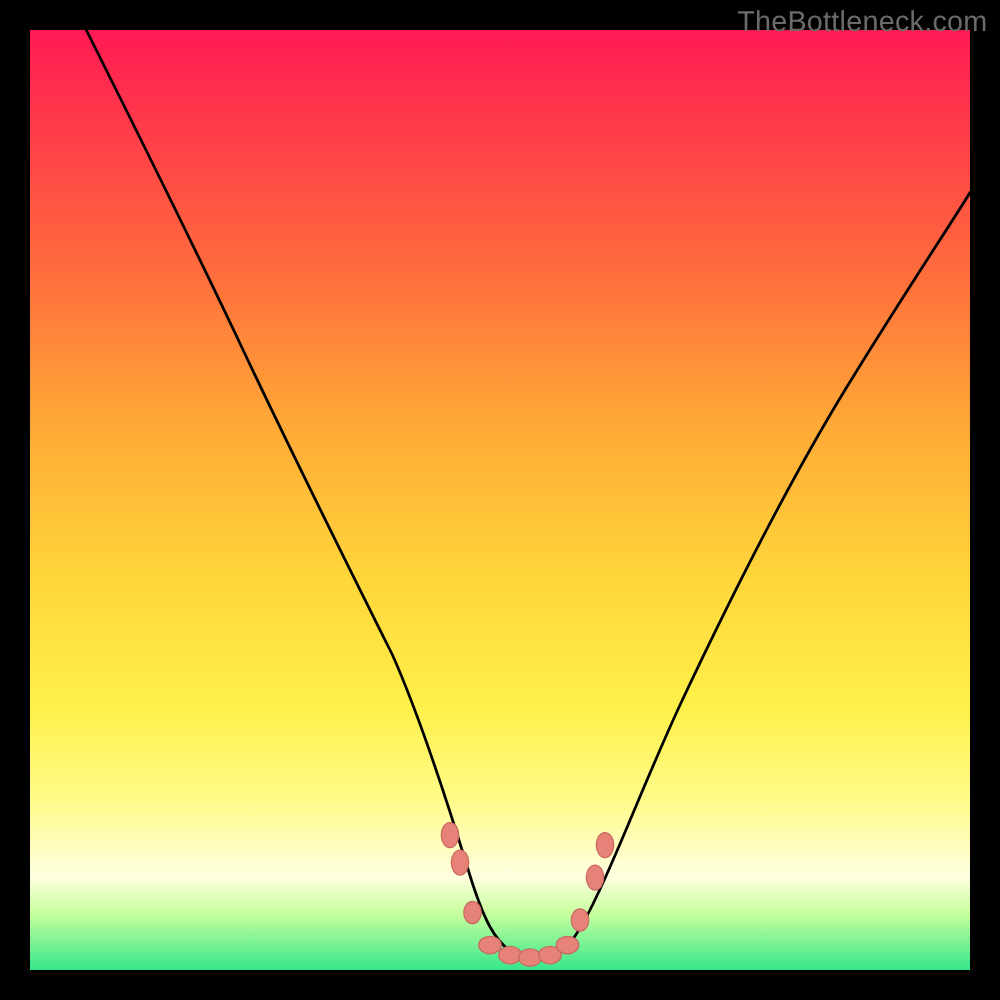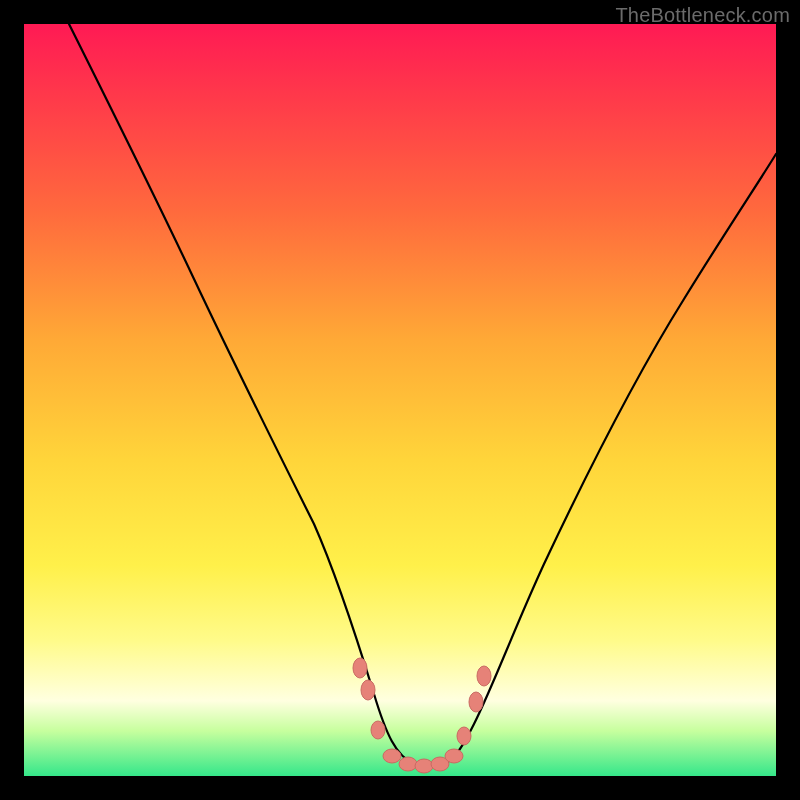--- a/index.html
+++ b/index.html
@@ -27,21 +27,21 @@
       #fffb8a 82%,
       #ffffe0 90%,
       #c7ff9e 94%,
       #35e78a 100%);
   }
   .watermark {
     position: absolute;
     top: 4px;
     right: 10px;
     color: #6b6b6b;
-    font-size: 20px;
+    font-size: 23px;
     letter-spacing: 0.2px;
     font-weight: 500;
   }
   svg.curve {
     position: absolute;
     left: 0; top: 0;
     width: 752px;
     height: 752px;
     pointer-events: none;
   }

